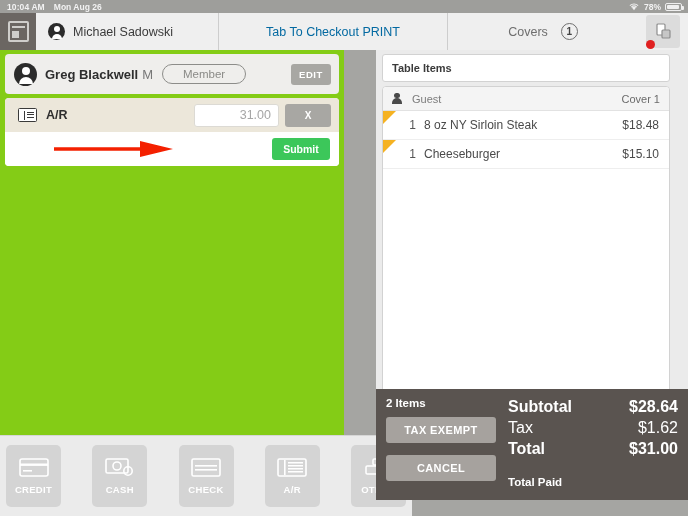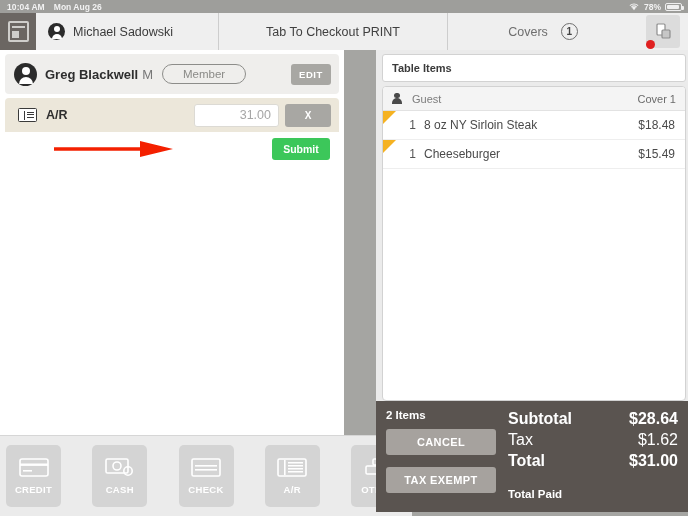--- a/index.html
+++ b/index.html
@@ -35,21 +35,21 @@
   }
   .logo-box { width: 21px; height: 21px; border: 2px solid #cfcecb; border-radius: 2px; position: relative; background: #6b6662; }
   .logo-box::before { content:""; position:absolute; left:2px; top:3px; right:2px; height:2px; background:#cfcecb; }
   .logo-box::after { content:""; position:absolute; left:2px; bottom:2px; width:7px; height:7px; background:#cfcecb; }
   .nav-user {
     width: 183px; display: flex; align-items: center; gap: 8px; padding-left: 12px;
     border-right: 1px solid #cdcdcd; font-size: 12.5px; color: #3b3b3b;
   }
   .nav-center {
     flex: 1; display: flex; align-items: center; justify-content: center;
-    font-size: 12.5px; color: #404040; border-right: 1px solid #cdcdcd;
+    font-size: 12.5px; color: #0369a1; border-right: 1px solid #cdcdcd;
   }
   .nav-covers {
     width: 190px; display: flex; align-items: center; justify-content: center; gap: 13px;
     font-size: 12.5px; color: #6e6e6e;
   }
   .covers-badge {
     width: 17px; height: 17px; border: 1.4px solid #6e6e6e; border-radius: 50%;
     display: flex; align-items: center; justify-content: center; font-size: 10px; color: #444; font-weight: bold;
   }
   .nav-print {
@@ -60,21 +60,21 @@
     display: flex; align-items: center; justify-content: center;
   }
   .reddot { position: absolute; width: 9px; height: 9px; border-radius: 50%; background: #e02020; left: 8px; bottom: 1px; }
   .avatar-circle {
     width: 17px; height: 17px; border-radius: 50%; background: #2b2b2b; position: relative; flex: none;
   }
   .avatar-circle::before { content:""; position:absolute; left:5.5px; top:3px; width:6px; height:6px; border-radius:50%; background:#fff; }
   .avatar-circle::after { content:""; position:absolute; left:3.5px; bottom:1.5px; width:10px; height:5px; border-radius:5px 5px 0 0; background:#fff; }
 
   
-  .left-pane { position: absolute; left: 0; top: 50px; width: 344px; bottom: 81px; background: #ffffff; }
+  .left-pane { position: absolute; left: 0; top: 50px; width: 344px; bottom: 81px; background: #84cc16; }
 
   .cust-card { margin: 4px 5px 0 5px; background: #efeeec; border-radius: 4px; height: 40px;
                display: flex; align-items: center; padding: 0 8px 0 9px; }
   .cust-avatar { width: 23px; height: 23px; border-radius: 50%; background: #2b2b2b; position: relative; flex: none; margin-right: 8px; }
   .cust-avatar::before { content:""; position:absolute; left:7.5px; top:4px; width:8px; height:8px; border-radius:50%; background:#fff; }
   .cust-avatar::after { content:""; position:absolute; left:4.5px; bottom:2px; width:14px; height:7px; border-radius:7px 7px 0 0; background:#fff; }
   .cust-name { font-size: 13px; font-weight: bold; color: #2e2e2e; }
   .cust-initial { font-size: 13px; color: #777; margin-left: 4px; }
   .member-pill {
     margin-left: 9px; border: 1.3px solid #8d8d8a; border-radius: 11px; height: 20px; min-width: 84px;
@@ -123,21 +123,21 @@
     background: #ebebeb; border-top: 1px solid #d6d6d6;
     display: flex; align-items: center; justify-content: space-between; padding: 0 6px;
   }
   .pay-btn {
     width: 55px; height: 62px; background: #d4d4d4; border-radius: 5px;
     display: flex; flex-direction: column; align-items: center; justify-content: center; gap: 6px;
   }
   .pay-label { font-size: 9.5px; font-weight: bold; color: #fff; letter-spacing: .3px; }
 
   
-  .right-pane { position: absolute; left: 376px; top: 50px; width: 312px; bottom: 111px; background: #ebebeb; padding: 4px 2px 0 6px; }
+  .right-pane { position: absolute; left: 376px; top: 50px; width: 312px; bottom: 111px; background: #ebebeb; padding: 4px 18px 0 6px; }
   .ti-header {
     background: #fff; border: 1px solid #d2d2d2; border-radius: 3px; height: 28px;
     display: flex; align-items: center; padding-left: 9px; font-size: 11px; font-weight: bold; color: #3a3a3a;
   }
   .ti-list { margin-top: 4px; background: #fff; border: 1px solid #d2d2d2; border-radius: 4px; height: 315px; overflow: hidden; }
   .ti-guest {
     height: 24px; background: #f4f4f4; border-bottom: 1px solid #e2e2e2;
     display: flex; align-items: center; padding: 0 9px 0 8px; font-size: 11px; color: #7c7c7c;
   }
   .guest-icon { width: 11px; height: 12px; position: relative; flex: none; margin-right: 10px; }
@@ -149,21 +149,21 @@
     padding-left: 19px; padding-right: 10px; font-size: 12px; color: #4a4a4a;
     border-bottom: 1px solid #eeeeee;
   }
   .corner-tri { position: absolute; left: 0; top: 0; width: 0; height: 0;
                 border-top: 13px solid #f5b222; border-right: 13px solid transparent; }
   .ti-qty { width: 14px; text-align: right; margin-right: 8px; color: #555; }
   .ti-price { margin-left: auto; color: #4a4a4a; }
 
   
   .totals {
-    position: absolute; left: 376px; bottom: 4px; width: 312px; height: 111px;
+    position: absolute; left: 376px; bottom: 16px; width: 312px; height: 111px;
     background: #5a5450; color: #fff; padding: 8px 10px 0 10px;
     display: flex; gap: 12px;
   }
   .tot-left { width: 110px; }
   .tot-items { font-size: 11.5px; font-weight: bold; margin-bottom: 8px; }
   .tot-btn {
     height: 26px; background: #a6a29e; border-radius: 3px; color: #fff;
     display: flex; align-items: center; justify-content: center;
     font-size: 11px; font-weight: bold; letter-spacing: .4px; margin-bottom: 12px;
   }
@@ -315,30 +315,30 @@
         <span class="corner-tri"></span>
         <span class="ti-qty">1</span>
         <span>8 oz NY Sirloin Steak</span>
         <span class="ti-price">$18.48</span>
       </div>
 
       <div class="ti-row">
         <span class="corner-tri"></span>
         <span class="ti-qty">1</span>
         <span>Cheeseburger</span>
-        <span class="ti-price">$15.49</span>
+        <span class="ti-price">$15.10</span>
       </div>
     </div>
   </div>
 
   <div class="totals">
     <div class="tot-left">
       <div class="tot-items">2 Items</div>
+      <div class="tot-btn">TAX EXEMPT</div>
       <div class="tot-btn">CANCEL</div>
-      <div class="tot-btn">TAX EXEMPT</div>
     </div>
     <div class="tot-right">
       <div class="tot-line">
         <span class="lbl">Subtotal</span>
         <span class="val">$28.64</span>
       </div>
       <div class="tot-line plain">
         <span class="lbl">Tax</span>
         <span class="val">$1.62</span>
       </div>

